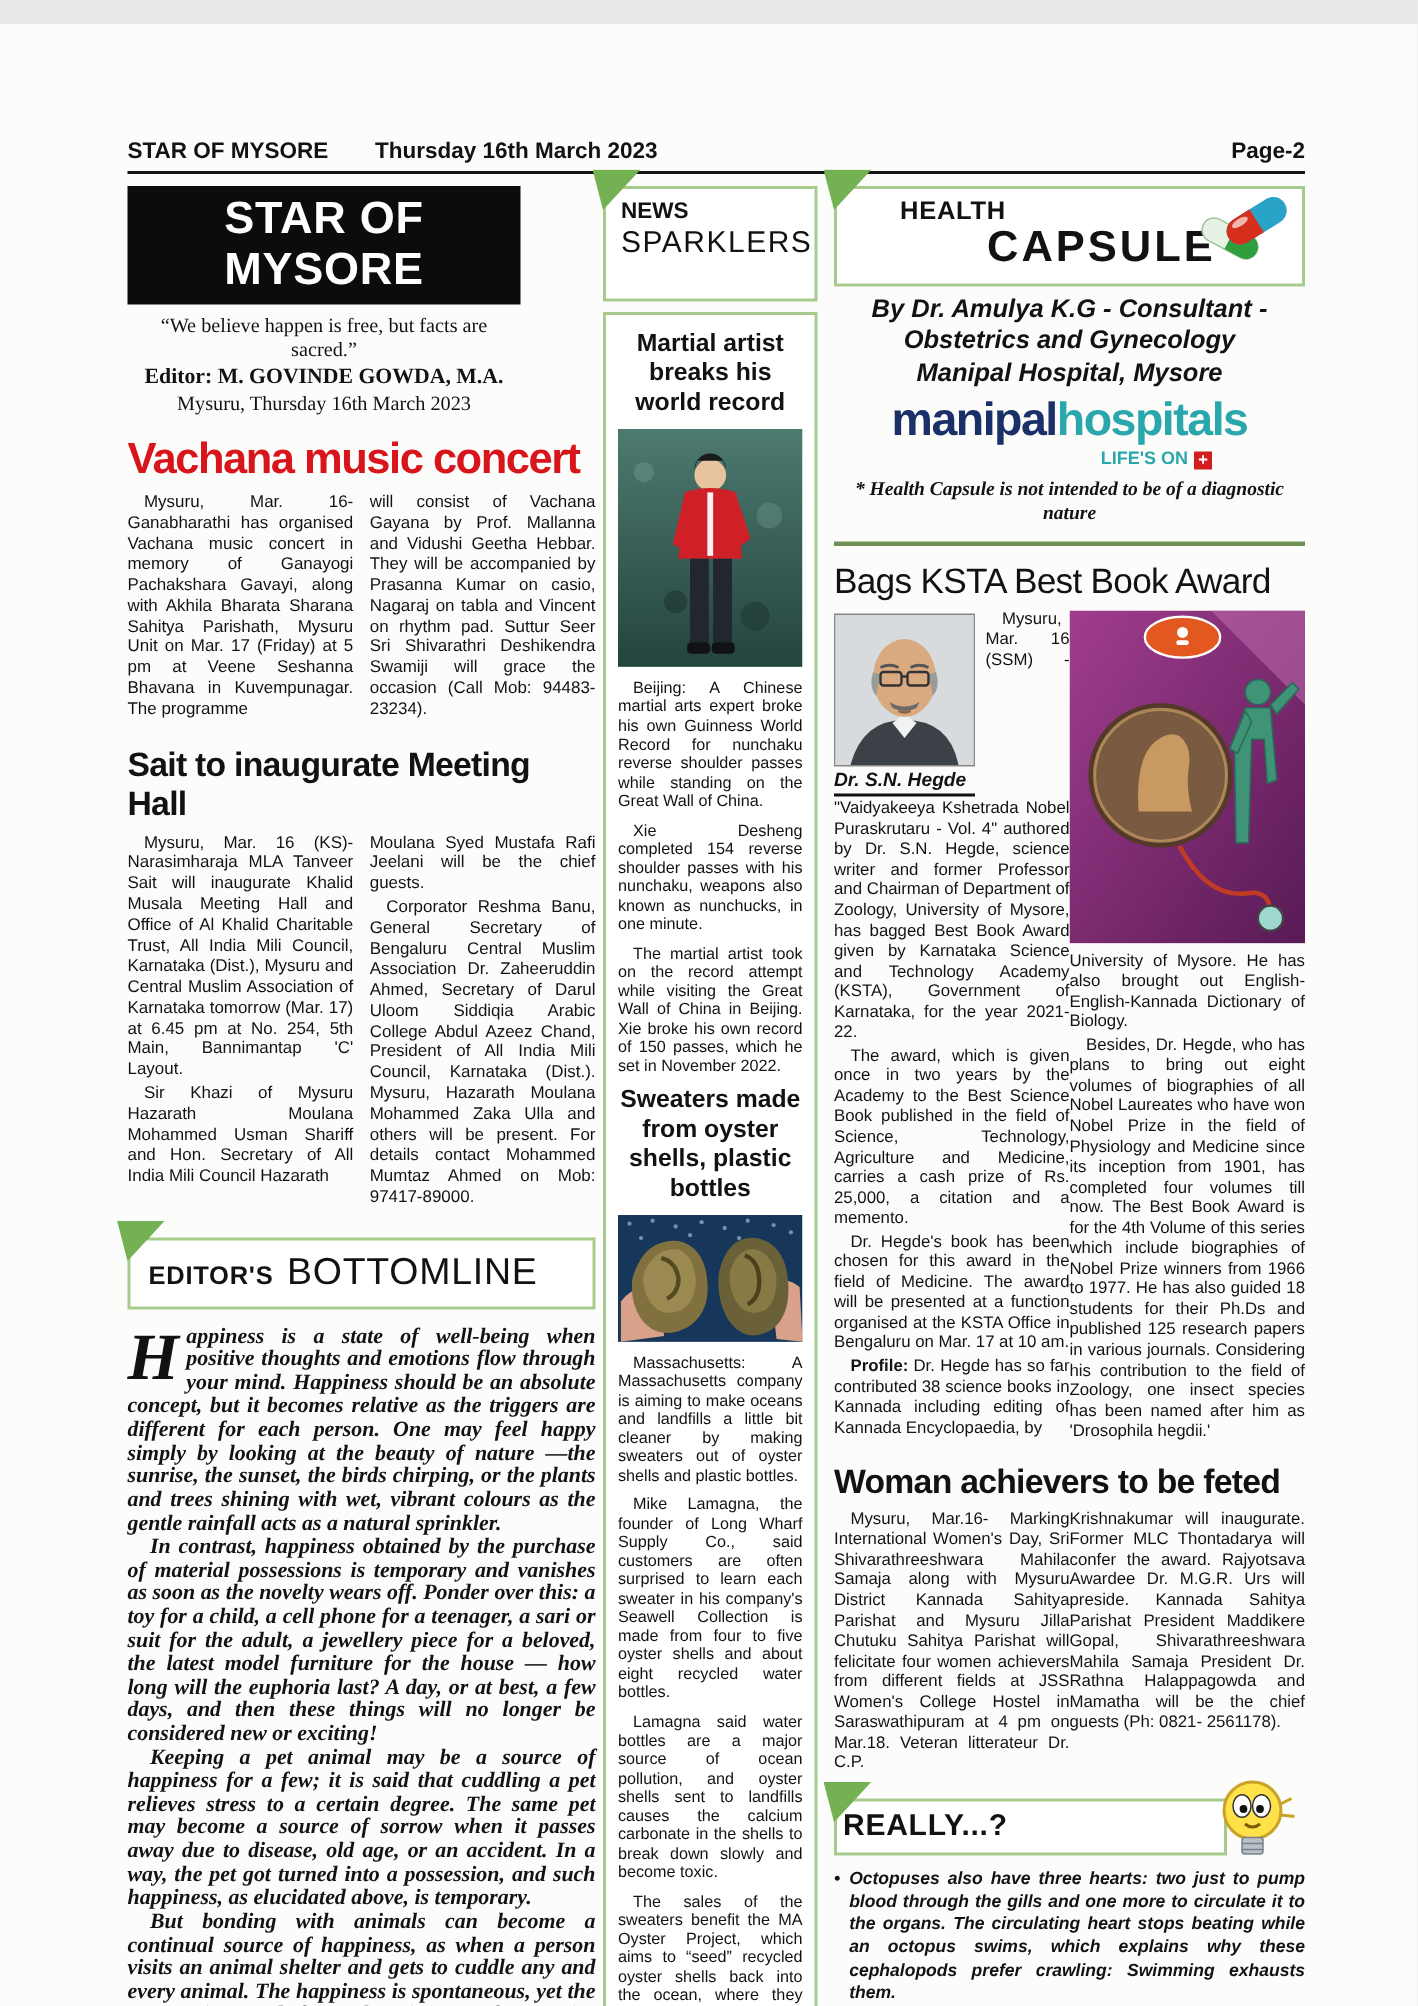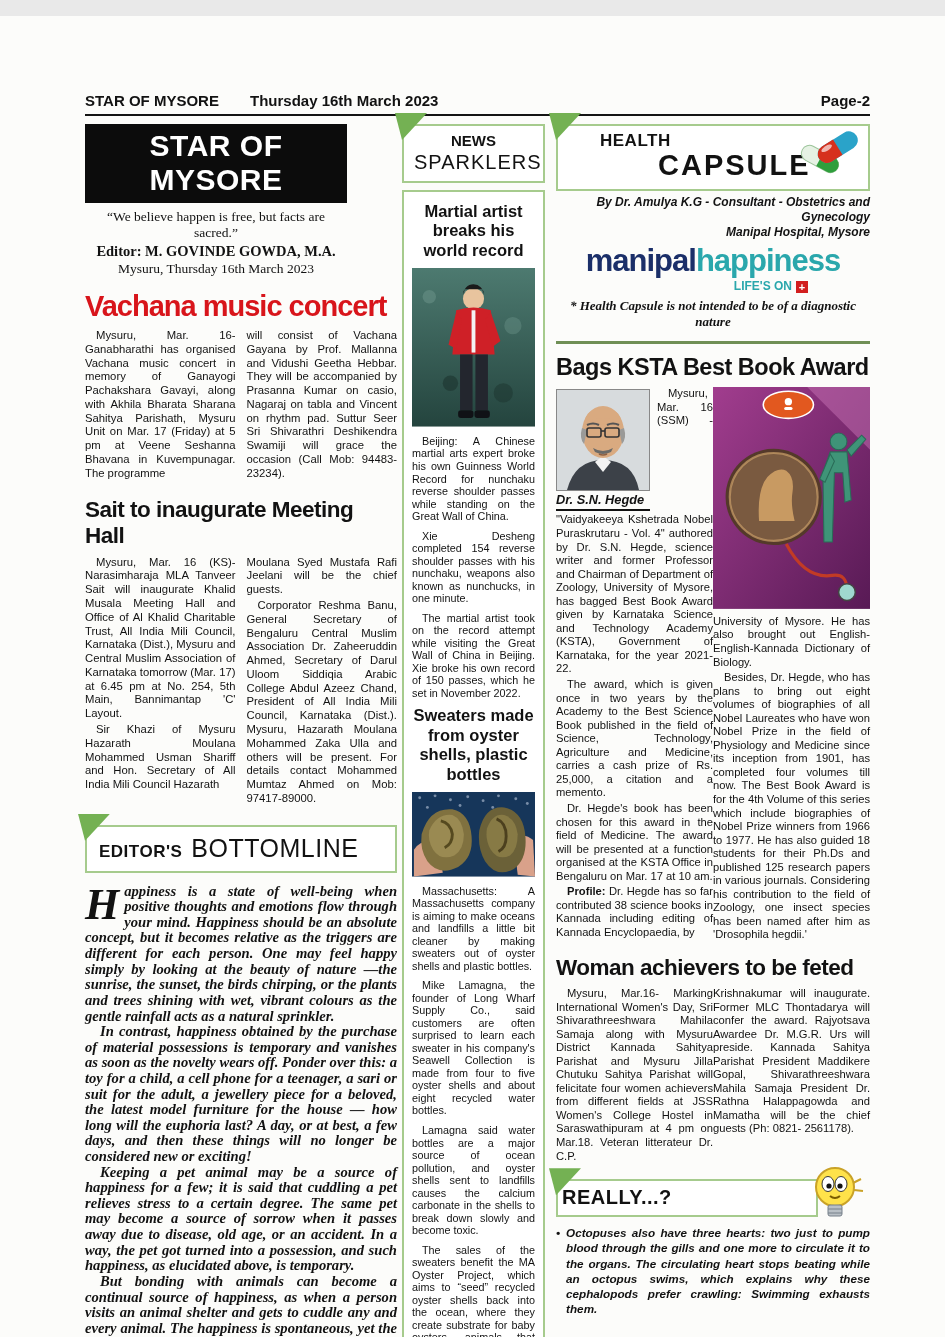--- a/index.html
+++ b/index.html
@@ -48,44 +48,44 @@
   .bl-head{margin-top:17px;padding:7px 12px 8px;display:flex;align-items:baseline;gap:9px;}
   .bl-head .w1{font-weight:bold;font-size:17px;letter-spacing:.5px;}
   .bl-head .w2{font-size:25px;letter-spacing:.5px;}
   .bottomline{font-family:"Liberation Serif",serif;font-style:italic;font-weight:bold;
               font-size:14.6px;line-height:1.07;text-align:justify;margin-top:11px;}
   .bottomline p{margin:0;text-indent:15px;}
   .bottomline p.first{text-indent:0;}
   .dropcap{float:left;font-size:44px;line-height:.8;padding:3px 5px 0 0;}
   .green-rule{border-top:3px solid var(--green-rule);margin-top:11px;}
   
-  .sp-head{padding:6px 10px 7px;text-align:center;}
+  .sp-head{padding:6px 10px 25px;}
   .sp-head .w1{font-weight:bold;font-size:15px;display:block;}
   .sp-head .w2{font-size:20px;letter-spacing:1px;display:block;margin-top:2px;}
   .sp-body{margin-top:7px;padding:7px 8px 8px;font-size:10.8px;line-height:1.16;text-align:justify;}
   .sp-title{font-size:16.5px;font-weight:bold;text-align:center;line-height:1.18;margin:3px 0 8px;}
   .sp-body p{margin:0 0 7px;text-indent:10px;}
   .sp-photo{display:block;width:100%;margin:0 0 8px;}
   
   .hc-head{padding:5px 8px 7px 42px;}
   .hc-head .w1{font-weight:bold;font-size:17px;letter-spacing:.5px;display:block;}
   .hc-head .w2{font-size:29px;letter-spacing:2px;display:block;margin:-2px 0 0 58px;font-weight:700;}
   .pill-icon{position:absolute;right:6px;top:3px;}
   .hc-intro{font-size:12px;line-height:1.28;text-align:justify;margin-top:7px;}
-  .hc-by{font-weight:bold;font-style:italic;font-size:12px;text-align:right;margin-top:4px;line-height:1.25;}
+  .hc-by{font-weight:bold;font-style:italic;font-size:17px;text-align:center;margin-top:4px;line-height:1.25;}
   .manipal{text-align:center;font-size:31px;font-weight:bold;letter-spacing:-1px;margin-top:3px;}
   .manipal .m1{color:var(--navy);}
   .manipal .m2{color:var(--teal);}
   .lifeson{text-align:right;color:var(--teal);font-weight:bold;font-size:12px;margin:0 62px 0 0;}
   .plusbox{display:inline-block;width:12px;height:12px;background:#d21e1e;color:#fff;font-size:11px;
            line-height:12px;text-align:center;font-weight:bold;vertical-align:-1px;margin-left:4px;}
   .hc-note{font-family:"Liberation Serif",serif;font-weight:bold;font-style:italic;font-size:13px;
            text-align:center;margin-top:5px;}
   
-  .ksta-title{font-size:23.5px;font-weight:700;letter-spacing:-0.5px;margin:10px 0 6px;}
+  .ksta-title{font-size:23.5px;font-weight:400;letter-spacing:-0.5px;margin:10px 0 6px;}
   .art-cols{display:flex;font-size:11.2px;line-height:1.21;text-align:justify;}
   .art-cols .subcol{flex:1;}
   .art-cols p{margin:0 0 2px;}
   .hegde-block{float:left;width:94px;margin:2px 7px 2px 0;}
   .hegde-block svg{display:block;border:1px solid #888;}
   .hegde-cap{font-weight:bold;font-style:italic;font-size:12.8px;border-bottom:2px solid #111;
              padding:1px 0 2px;}
   .bookcover{display:block;width:100%;margin-bottom:6px;}
   .woman-title{font-size:22.5px;font-weight:800;letter-spacing:-0.5px;margin:11px 0 6px;}
   
@@ -235,21 +235,21 @@
           <path d="M18 17 a9 9 0 0 1 9 -9 h13 v18 h-13 a9 9 0 0 1 -9 -9z" fill="#d6301d"></path>
           <ellipse cx="30" cy="12" rx="6" ry="2.5" fill="#ffffff" opacity=".65"></ellipse>
         </g>
       </svg>
     </div>
     <div class="hc-by">
       <span>By Dr. Amulya K.G - Consultant - Obstetrics and Gynecology</span><br>
       <span>Manipal Hospital, Mysore</span>
     </div>
     <div class="manipal">
-      <span class="m1">manipal</span><span class="m2">happiness</span>
+      <span class="m1">manipal</span><span class="m2">hospitals</span>
     </div>
     <div class="lifeson">
       <span>LIFE'S ON</span><span class="plusbox">+</span>
     </div>
     <div class="hc-note">* Health Capsule is not intended to be of a diagnostic nature</div>
     <div class="green-rule"></div>
 
     <h2 class="ksta-title">Bags KSTA Best Book Award</h2>
     <div class="art-cols">
       <div class="subcol">

